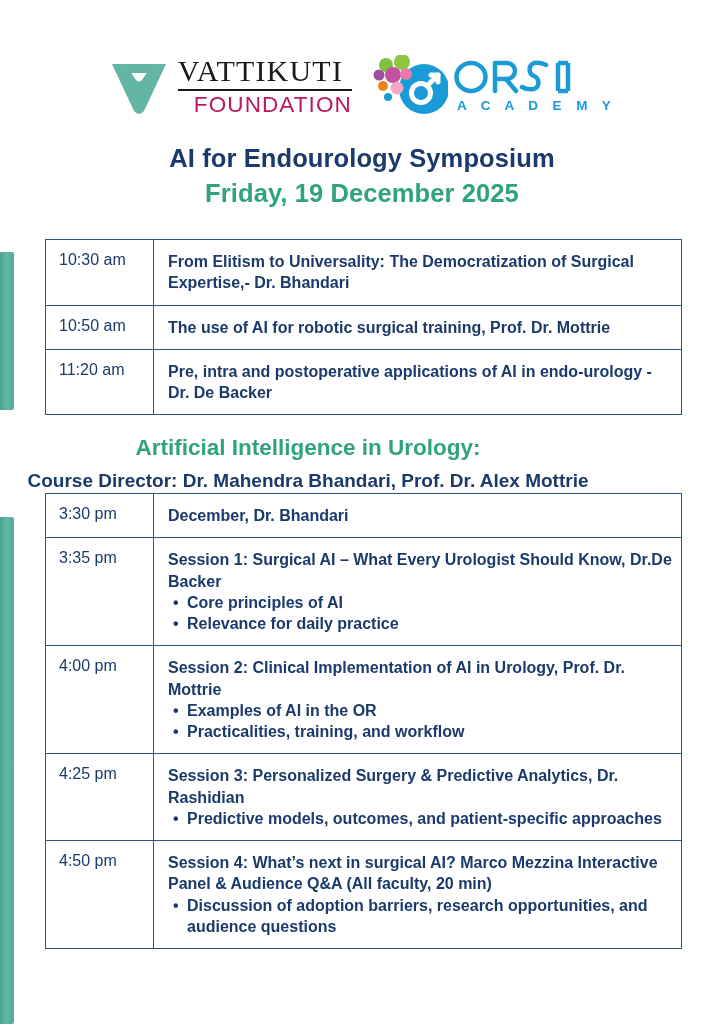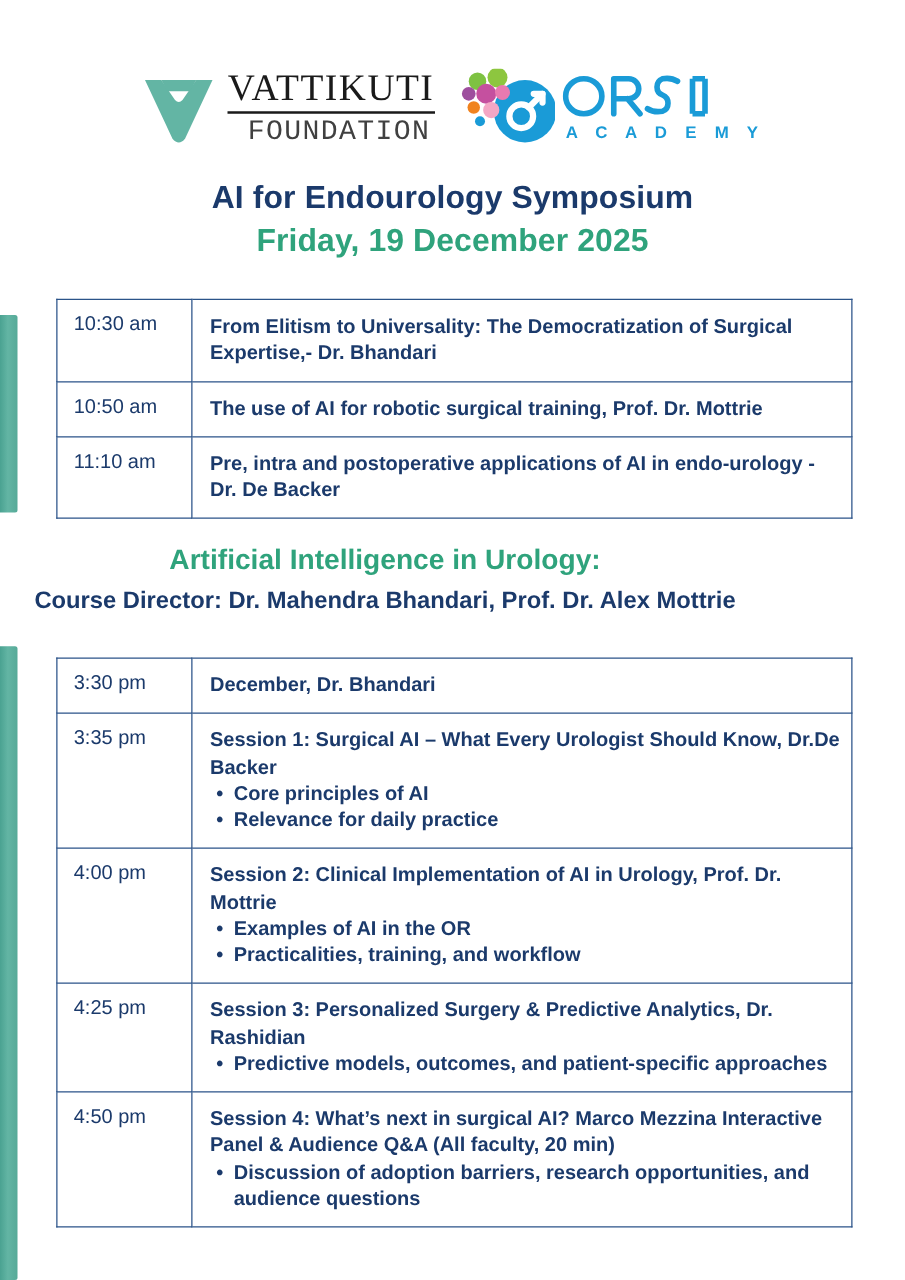--- a/index.html
+++ b/index.html
@@ -64,24 +64,24 @@
     letter-spacing: 1.2px;
     color: #1a1a1a;
     padding-bottom: 3px;
   }
   .vf-rule {
     height: 1.5px;
     background: #1a1a1a;
     width: 100%;
   }
   .vf-sub {
-    font-family: Liberation Mono, monospace;
+    font-family: Liberation Sans, sans-serif;
     font-size: 22.5px;
     letter-spacing: 1.1px;
-    color: #404040;
+    color: #be185d;
     padding-top: 3px;
     margin-left: 16px;
   }
 
   
   .orsi-logo {
     display: flex;
     align-items: center;
     gap: 6px;
     height: 70px;
@@ -151,21 +151,21 @@
 
   
   .sched {
     position: absolute;
     left: 45px;
     width: 637px;
     border-collapse: collapse;
     table-layout: fixed;
   }
   .sched.table-one { top: 239px; }
-  .sched.table-two { top: 526px; }
+  .sched.table-two { top: 493px; }
 
   .sched td {
     border: 1.6px solid #2b5389;
     vertical-align: top;
     color: #1b3a6b;
   }
   .sched td.time {
     width: 108px;
     padding: 11px 0 11px 13px;
     font-size: 16px;
@@ -271,21 +271,21 @@
           <span class="desc-main">From Elitism to Universality: The Democratization of Surgical Expertise,- Dr. Bhandari</span>
         </td>
       </tr>
       <tr>
         <td class="time">10:50 am</td>
         <td class="desc">
           <span class="desc-main">The use of AI for robotic surgical training, Prof. Dr. Mottrie</span>
         </td>
       </tr>
       <tr>
-        <td class="time">11:10 am</td>
+        <td class="time">11:20 am</td>
         <td class="desc">
           <span class="desc-main">Pre, intra and postoperative applications of AI in endo-urology - Dr. De Backer</span>
         </td>
       </tr>
     </tbody>
   </table>
 
   <div class="section-block">
     <div class="section-title">Artificial Intelligence in Urology:</div>
     <div class="section-sub">Course Director: Dr. Mahendra Bhandari, Prof. Dr. Alex Mottrie</div>

